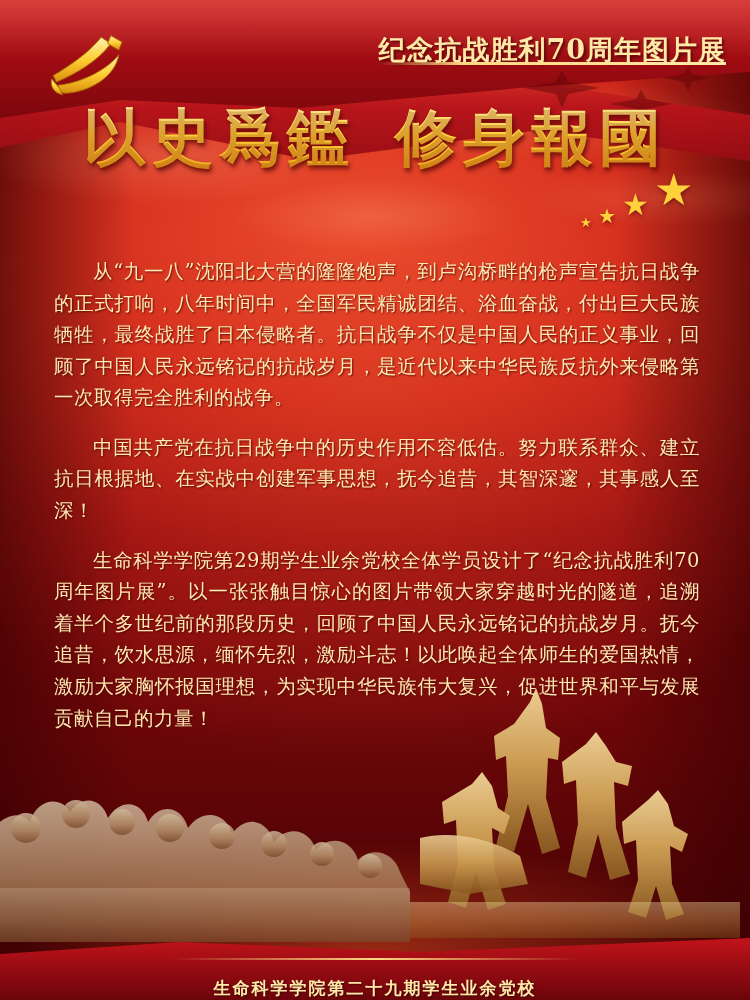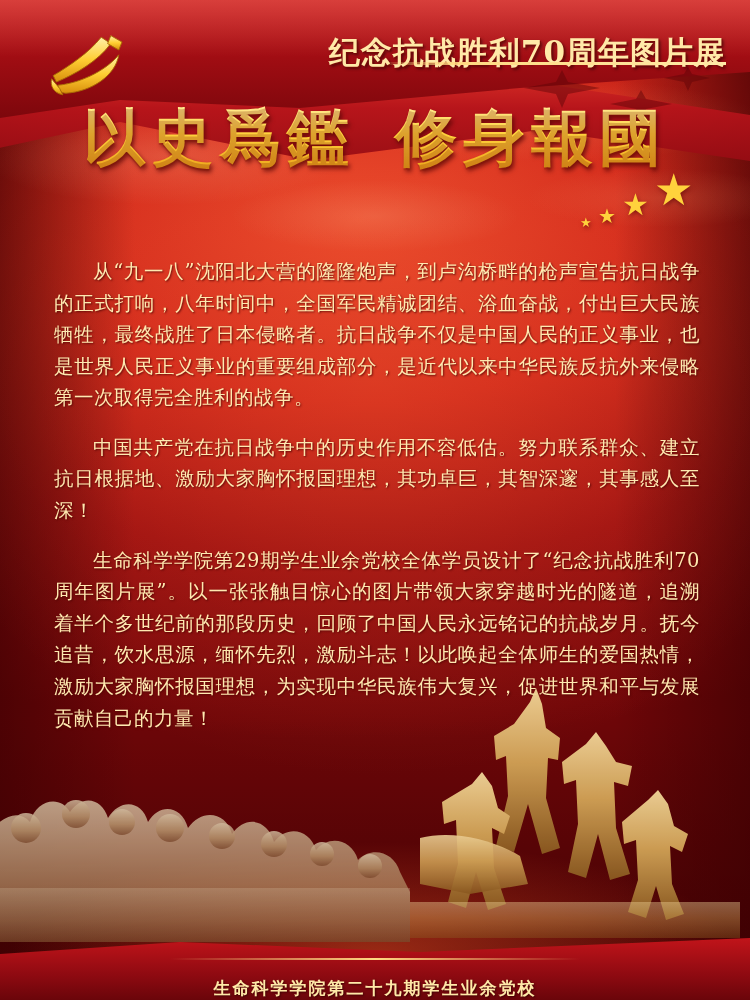--- a/index.html
+++ b/index.html
@@ -71,21 +71,21 @@
     position: absolute;
     left: 42px; top: 26px;
     width: 96px; height: 72px;
   }
   
   .header-title {
     position: absolute;
     right: 24px; top: 32px;
     font-family: "DejaVu Serif", serif;
     font-weight: bold;
-    font-size: 31px;
+    font-size: 27px;
     letter-spacing: 1px;
     color: #ffe9a8;
     text-shadow: 1px 1px 0 #7a0a06, 2px 2px 3px rgba(0,0,0,0.5);
     white-space: nowrap;
   }
   .header-underline {
     position: absolute;
     right: 24px; top: 62px;
     width: 348px; height: 3px;
     background: linear-gradient(90deg, rgba(255,226,150,0) 0%, #ffd982 25%, #ffe9a8 100%);
@@ -232,22 +232,22 @@
   </div>
 
   <div class="stars">
     <span class="star s1">★</span>
     <span class="star s2">★</span>
     <span class="star s3">★</span>
     <span class="star s4">★</span>
   </div>
 
   <div class="body-text">
-    <p>从“九一八”沈阳北大营的隆隆炮声，到卢沟桥畔的枪声宣告抗日战争的正式打响，八年时间中，全国军民精诚团结、浴血奋战，付出巨大民族牺牲，最终战胜了日本侵略者。抗日战争不仅是中国人民的正义事业，也是世界人民正义事业的重要组成部分，是近代以来中华民族反抗外来侵略第一次取得完全胜利的战争。</p>
-    <p>中国共产党在抗日战争中的历史作用不容低估。努力联系群众、建立抗日根据地、激励大家胸怀报国理想，其功卓巨，其智深邃，其事感人至深！</p>
+    <p>从“九一八”沈阳北大营的隆隆炮声，到卢沟桥畔的枪声宣告抗日战争的正式打响，八年时间中，全国军民精诚团结、浴血奋战，付出巨大民族牺牲，最终战胜了日本侵略者。抗日战争不仅是中国人民的正义事业，回顾了中国人民永远铭记的抗战岁月，是近代以来中华民族反抗外来侵略第一次取得完全胜利的战争。</p>
+    <p>中国共产党在抗日战争中的历史作用不容低估。努力联系群众、建立抗日根据地、在实战中创建军事思想，抚今追昔，其智深邃，其事感人至深！</p>
     <p>生命科学学院第29期学生业余党校全体学员设计了“纪念抗战胜利70周年图片展”。以一张张触目惊心的图片带领大家穿越时光的隧道，追溯着半个多世纪前的那段历史，回顾了中国人民永远铭记的抗战岁月。抚今追昔，饮水思源，缅怀先烈，激励斗志！以此唤起全体师生的爱国热情，激励大家胸怀报国理想，为实现中华民族伟大复兴，促进世界和平与发展贡献自己的力量！</p>
   </div>
 
   <div class="bottom-glow"></div>
 
   <div class="monument-left">
     <svg viewBox="0 0 420 260" width="420" height="260">
       <defs>
         <linearGradient id="stone" x1="0" y1="0" x2="0" y2="1">
           <stop offset="0%" stop-color="#d9c7a8" stop-opacity="0.85"></stop>

